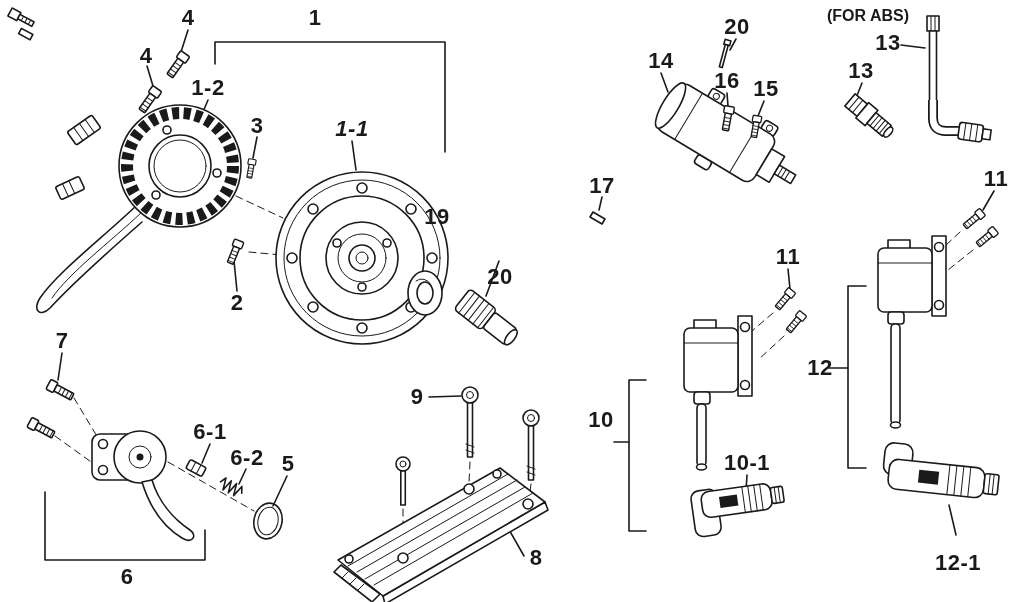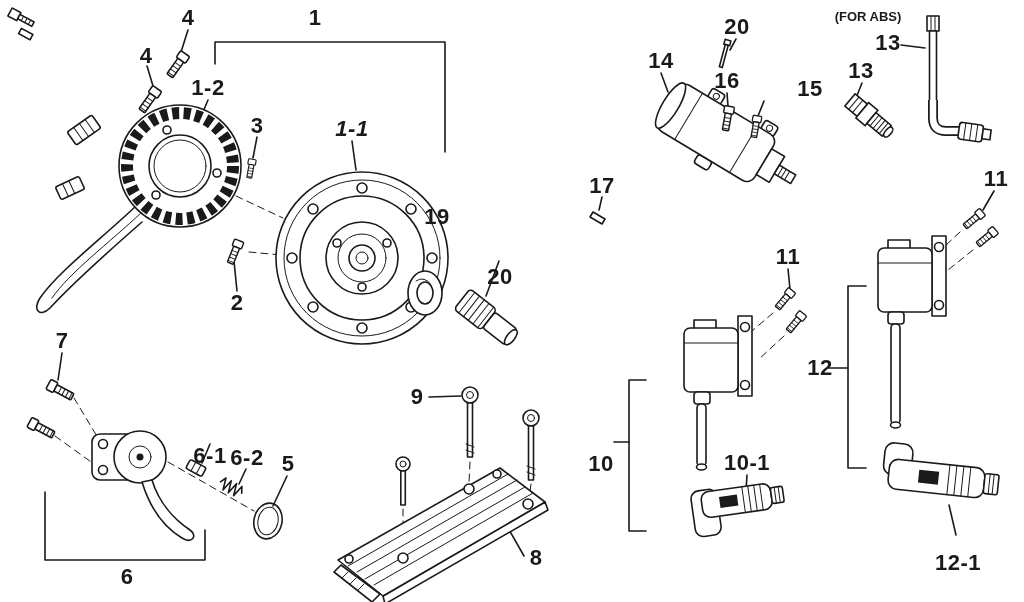--- a/index.html
+++ b/index.html
@@ -14,21 +14,21 @@
   .thin{ stroke-width:1; }
   .fw{ fill:var(--paper); stroke:var(--ink); stroke-width:1.6; stroke-linejoin:round; }
   .dk{ fill:var(--ink); stroke:none; }
   .dash{ stroke-dasharray:7 5; }
   #labels{ position:absolute; left:0; top:0; width:100%; height:100%; }
   .part-label{
     position:absolute; transform:translate(-50%,-50%);
     font-weight:bold; font-size:22px; line-height:1; color:var(--ink);
     white-space:nowrap; letter-spacing:.5px;
   }
-  .part-label.small{ font-size:13px; letter-spacing:0; }
+  .part-label.small{ font-size:16px; letter-spacing:0; }
 </style>
 </head>
 <body>
 
 <div id="stage">
 
 <svg width="1024" height="602" viewBox="0 0 1024 602">
   <defs>
     <g id="bolt">
       <rect x="-4" y="-5.5" width="8" height="11" rx="1.5" class="fw"></rect>
@@ -351,35 +351,35 @@
       <div class="part-label" style="left: 188px; top: 18px;">4</div>
       <div class="part-label" style="left: 146px; top: 56px;">4</div>
       <div class="part-label" style="left: 315px; top: 18px;">1</div>
       <div class="part-label" style="left: 208px; top: 88px;">1-2</div>
       <div class="part-label" style="left: 257px; top: 126px;">3</div>
       <div class="part-label" style="left: 352px; top: 129px; font-style: italic;">1-1</div>
       <div class="part-label" style="left: 437px; top: 217px;">19</div>
       <div class="part-label" style="left: 500px; top: 249px; margin-top: 28px;">20</div>
       <div class="part-label" style="left: 237px; top: 303px;">2</div>
       <div class="part-label" style="left: 62px; top: 341px;">7</div>
-      <div class="part-label" style="left: 210px; top: 456px;">6-1</div>
+      <div class="part-label" style="left: 210px; top: 432px;">6-1</div>
       <div class="part-label" style="left: 247px; top: 458px;">6-2</div>
       <div class="part-label" style="left: 288px; top: 464px;">5</div>
       <div class="part-label" style="left: 127px; top: 577px;">6</div>
       <div class="part-label" style="left: 417px; top: 397px;">9</div>
       <div class="part-label" style="left: 536px; top: 558px;">8</div>
       <div class="part-label" style="left: 661px; top: 61px;">14</div>
       <div class="part-label" style="left: 737px; top: 27px;">20</div>
       <div class="part-label" style="left: 727px; top: 81px;">16</div>
-      <div class="part-label" style="left: 766px; top: 89px; margin-left: 44px;">15</div>
+      <div class="part-label" style="left: 766px; top: 89px;">15</div>
       <div class="part-label" style="left: 602px; top: 186px;">17</div>
       <div class="part-label small" style="left: 868px; top: 16px;">(FOR ABS)</div>
       <div class="part-label" style="left: 888px; top: 43px;">13</div>
       <div class="part-label" style="left: 861px; top: 71px;">13</div>
       <div class="part-label" style="left: 996px; top: 179px;">11</div>
       <div class="part-label" style="left: 788px; top: 257px;">11</div>
       <div class="part-label" style="left: 820px; top: 368px;">12</div>
-      <div class="part-label" style="left: 601px; top: 464px; text-align: center;">10</div>
+      <div class="part-label" style="left: 601px; top: 420px; text-align: center;">10</div>
       <div class="part-label" style="left: 747px; top: 463px;">10-1</div>
       <div class="part-label" style="left: 958px; top: 547px; margin-top: 16px;">12-1</div>
     </div>
 
 </div>
 
 </body></html>

